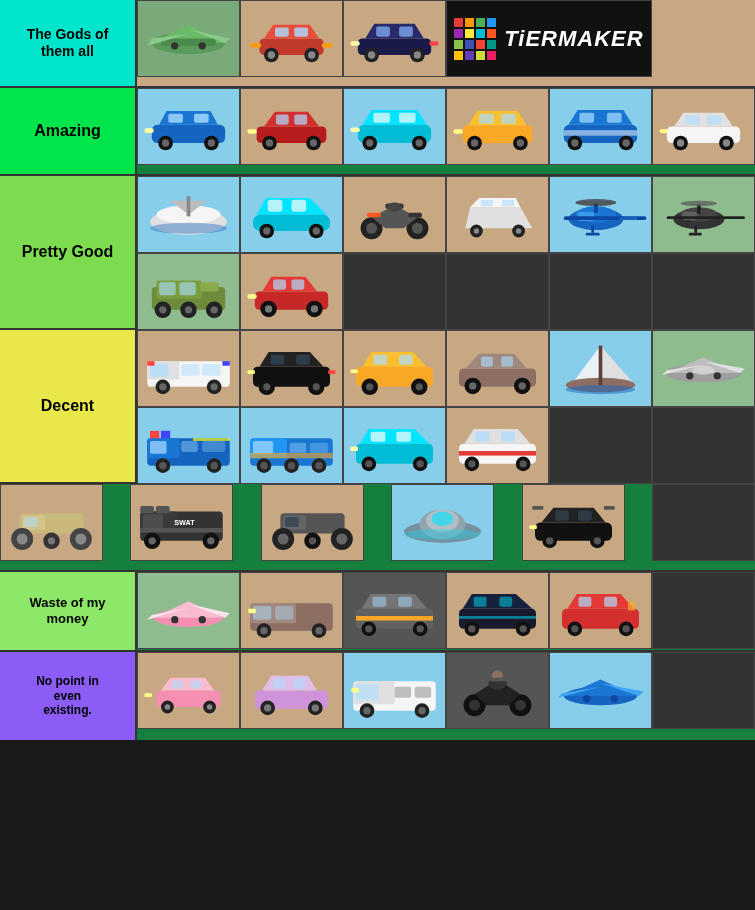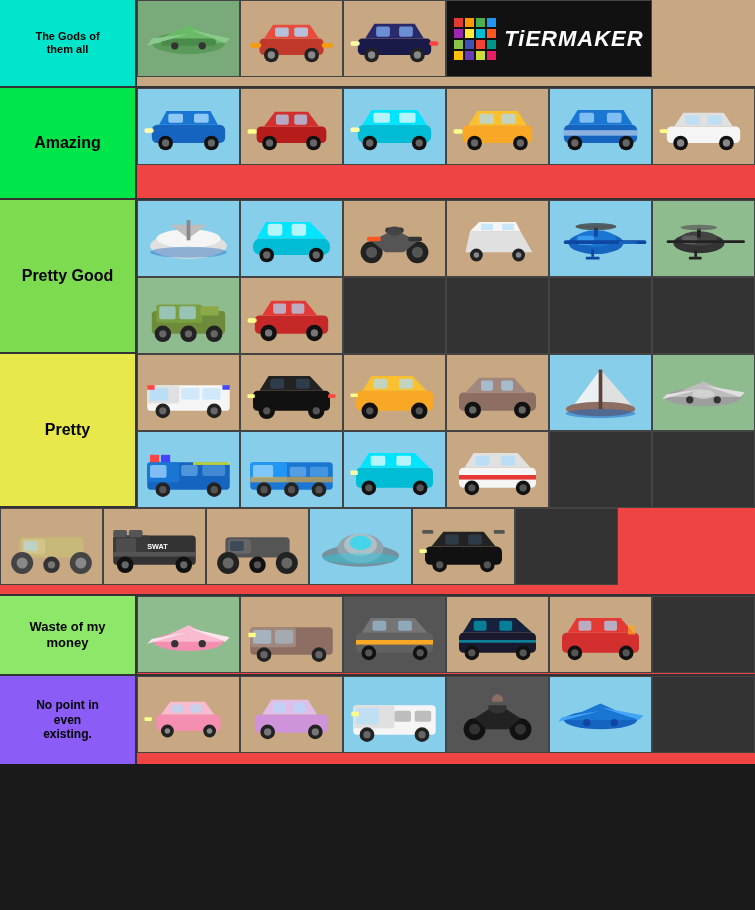--- a/index.html
+++ b/index.html
@@ -30,21 +30,22 @@
       font-weight: bold;
       font-size: 16px;
       padding: 5px;
       border-right: 2px solid #333;
       line-height: 1.2;
     }
     .tier-items {
       display: flex;
       flex-wrap: wrap;
       flex: 1;
-      background: #ef4444;
+      background: #15803d;
+      justify-content: space-between;
     }
     .tier-item {
       width: 103px;
       height: 77px;
       overflow: hidden;
       border: 1px solid #444;
       position: relative;
       background: #b8956a;
     }
     
@@ -72,21 +73,21 @@
       justify-content: center;
       position: relative;
     }
   </style>
 </head>
 <body>
 
 <div class="tier-table">
 
   <div class="header-row tier-row">
-    <div class="tier-label tier-s" style="font-size:11px;">
+    <div class="tier-label tier-s" style="font-size:14px;">
       The Gods of<br>them all
     </div>
     <div class="header-items">
 
       <div class="tier-item" style="background:#7aaa7a;">
         <div class="car-svg-container">
           <svg viewBox="0 0 100 60" width="95" height="55">
             <ellipse cx="50" cy="35" rx="40" ry="12" fill="#5a9a5a"></ellipse>
             <polygon points="10,35 50,15 90,35" fill="#6aba6a"></polygon>
             <rect x="20" y="30" width="60" height="8" rx="4" fill="#4a8a4a"></rect>
@@ -151,21 +152,21 @@
               <div style="background:#673ab7;"></div>
               <div style="background:#cddc39;"></div>
               <div style="background:#e91e63;"></div>
           </div>
           <div style="color:white; font-size:22px; font-weight:900; font-style:italic; font-family:Arial Black,sans-serif; letter-spacing:1px;">TiERMAKER</div>
         </div>
       </div>
     </div>
   </div>
 
-  <div class="tier-row" style="height:112px;">
+  <div class="tier-row" style="height:88px;">
     <div class="tier-label" style="background:#00e54a;">Amazing</div>
     <div class="tier-items" style="display:flex; flex-wrap:nowrap;">
       <div class="tier-item" style="background:#87ceeb;">
         <div class="car-svg-container">
             <svg viewBox="0 0 100 60" width="95" height="55">
           <rect x="10" y="28" width="80" height="20" rx="6" fill="#1565c0"></rect>
           <polygon points="18,28 26,13 74,13 82,28" fill="#1976d2"></polygon>
           <rect x="28" y="16" width="16" height="10" rx="2" fill="#aaddff" opacity="0.8"></rect>
           <rect x="56" y="16" width="16" height="10" rx="2" fill="#aaddff" opacity="0.8"></rect>
           <circle cx="25" cy="48" r="8" fill="#111"></circle>
@@ -376,21 +377,21 @@
           </div>
       </div>
       <div class="tier-item" style="background:#333;"></div>
       <div class="tier-item" style="background:#333;"></div>
       <div class="tier-item" style="background:#333;"></div>
       <div class="tier-item" style="background:#333;"></div>
     </div>
   </div>
 
   <div class="tier-row" style="height:154px;">
-    <div class="tier-label" style="background:#e8e84a;">Pretty</div>
+    <div class="tier-label" style="background:#e8e84a;">Decent</div>
     <div class="tier-items" style="display:flex; flex-wrap:wrap;">
       <div class="tier-item" style="background:#c8a882;">
         <div class="car-svg-container">
             <svg viewBox="0 0 100 60" width="95" height="55">
           <rect x="5" y="22" width="90" height="28" rx="4" fill="#f5f5f5"></rect>
           <rect x="5" y="22" width="35" height="20" rx="3" fill="#e0e0e0"></rect>
           <rect x="8" y="25" width="20" height="14" rx="2" fill="#aaddff" opacity="0.7"></rect>
           <rect x="42" y="25" width="20" height="13" rx="2" fill="#aaddff" opacity="0.5"></rect>
           <rect x="65" y="25" width="20" height="13" rx="2" fill="#aaddff" opacity="0.5"></rect>
           <rect x="5" y="22" width="8" height="5" fill="#ff4444"></rect>

